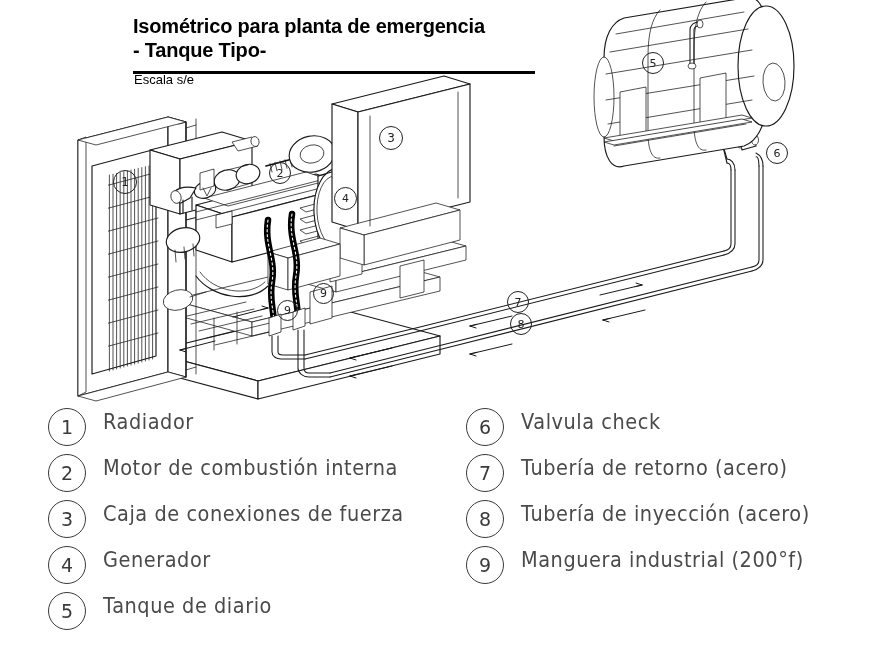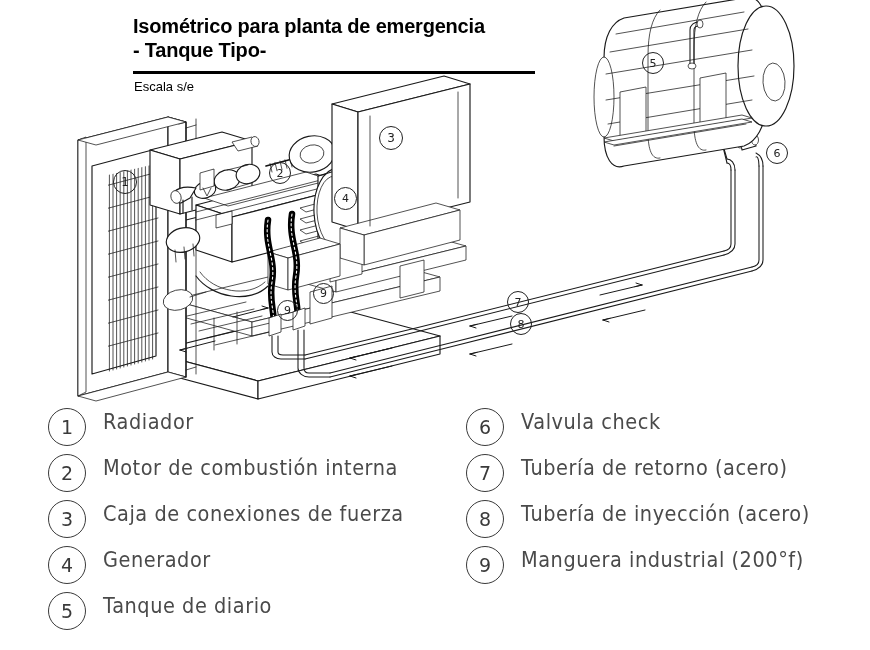--- a/index.html
+++ b/index.html
@@ -6,21 +6,21 @@
   body{width:870px;height:650px;overflow:hidden;
        font-family:"Liberation Sans",sans-serif;color:#1a1a1a;}
   #sheet{position:relative;width:870px;height:650px;background:#fff;padding-left:32px;}
 
   
   #title-block{position:absolute;left:133px;top:14px;width:420px;}
   .title-line{font-family:"Liberation Sans",sans-serif;font-weight:bold;
               font-size:20px;line-height:24px;letter-spacing:-0.2px;color:#000;
               white-space:nowrap;}
   #title-rule{position:absolute;left:133px;top:71px;width:402px;height:3px;background:#000;}
-  #scale-label{position:absolute;left:134px;top:79px;font-size:13px;color:#000;
+  #scale-label{position:absolute;left:134px;top:72px;font-size:13px;color:#000;
                font-family:"Liberation Sans",sans-serif;}
 
   
   #drawing{position:absolute;left:0;top:0;width:870px;height:650px;}
   #drawing svg{display:block;}
 
   
   #legend{position:absolute;left:0px;top:404px;width:870px;height:246px;}
   .legend-col{position:absolute;top:0;}
   #legend-col-left{left:48px;}

